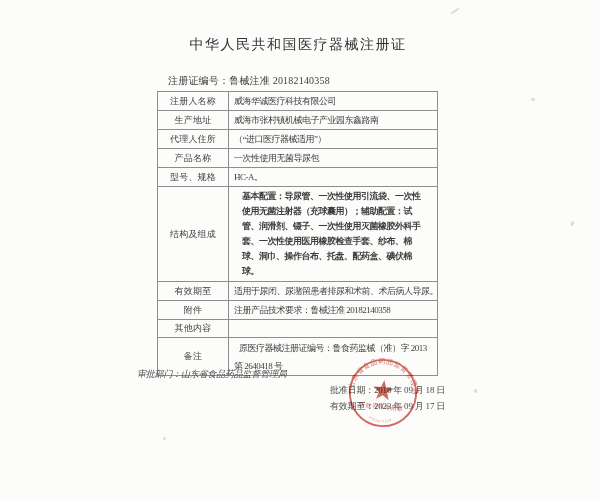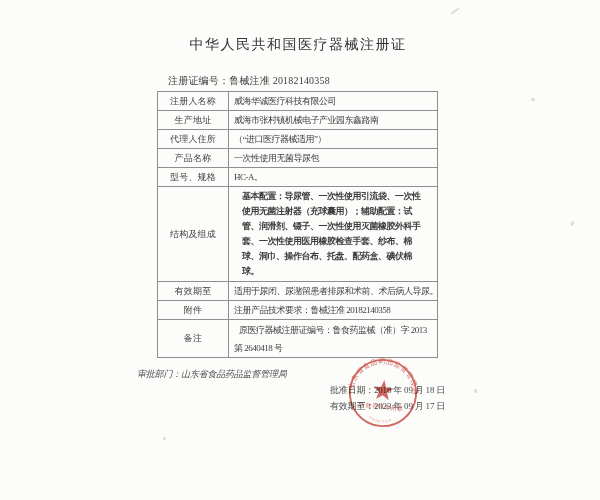--- a/index.html
+++ b/index.html
@@ -114,20 +114,24 @@
     <td class="val">基本配置：导尿管、一次性使用引流袋、一次性使用无菌注射器（充球囊用）；辅助配置：试管、润滑剂、镊子、一次性使用灭菌橡胶外科手套、一次性使用医用橡胶检查手套、纱布、棉球、洞巾、操作台布、托盘、配药盒、碘伏棉球。</td>
   </tr>
   <tr class="h-std">
     <td class="lbl">有效期至</td>
     <td class="val">适用于尿闭、尿潴留患者排尿和术前、术后病人导尿。</td>
   </tr>
   <tr class="h-std">
     <td class="lbl">附件</td>
     <td class="val">注册产品技术要求：鲁械注准 20182140358</td>
   </tr>
+  <tr class="h-empty">
+    <td class="lbl">其他内容</td>
+    <td class="val"></td>
+  </tr>
   <tr class="h-remark">
     <td class="lbl">备注</td>
     <td class="val">原医疗器械注册证编号：鲁食药监械（准）字 2013 第 2640418 号</td>
   </tr>
 </tbody>
   </table>
 
 <div class="footer-line f-dept">审批部门：山东省食品药品监督管理局</div>
 <div class="footer-line f-approve">批准日期：2018 年 09 月 18 日</div>
 <div class="footer-line f-valid">有效期至：2023 年 09 月 17 日</div>

